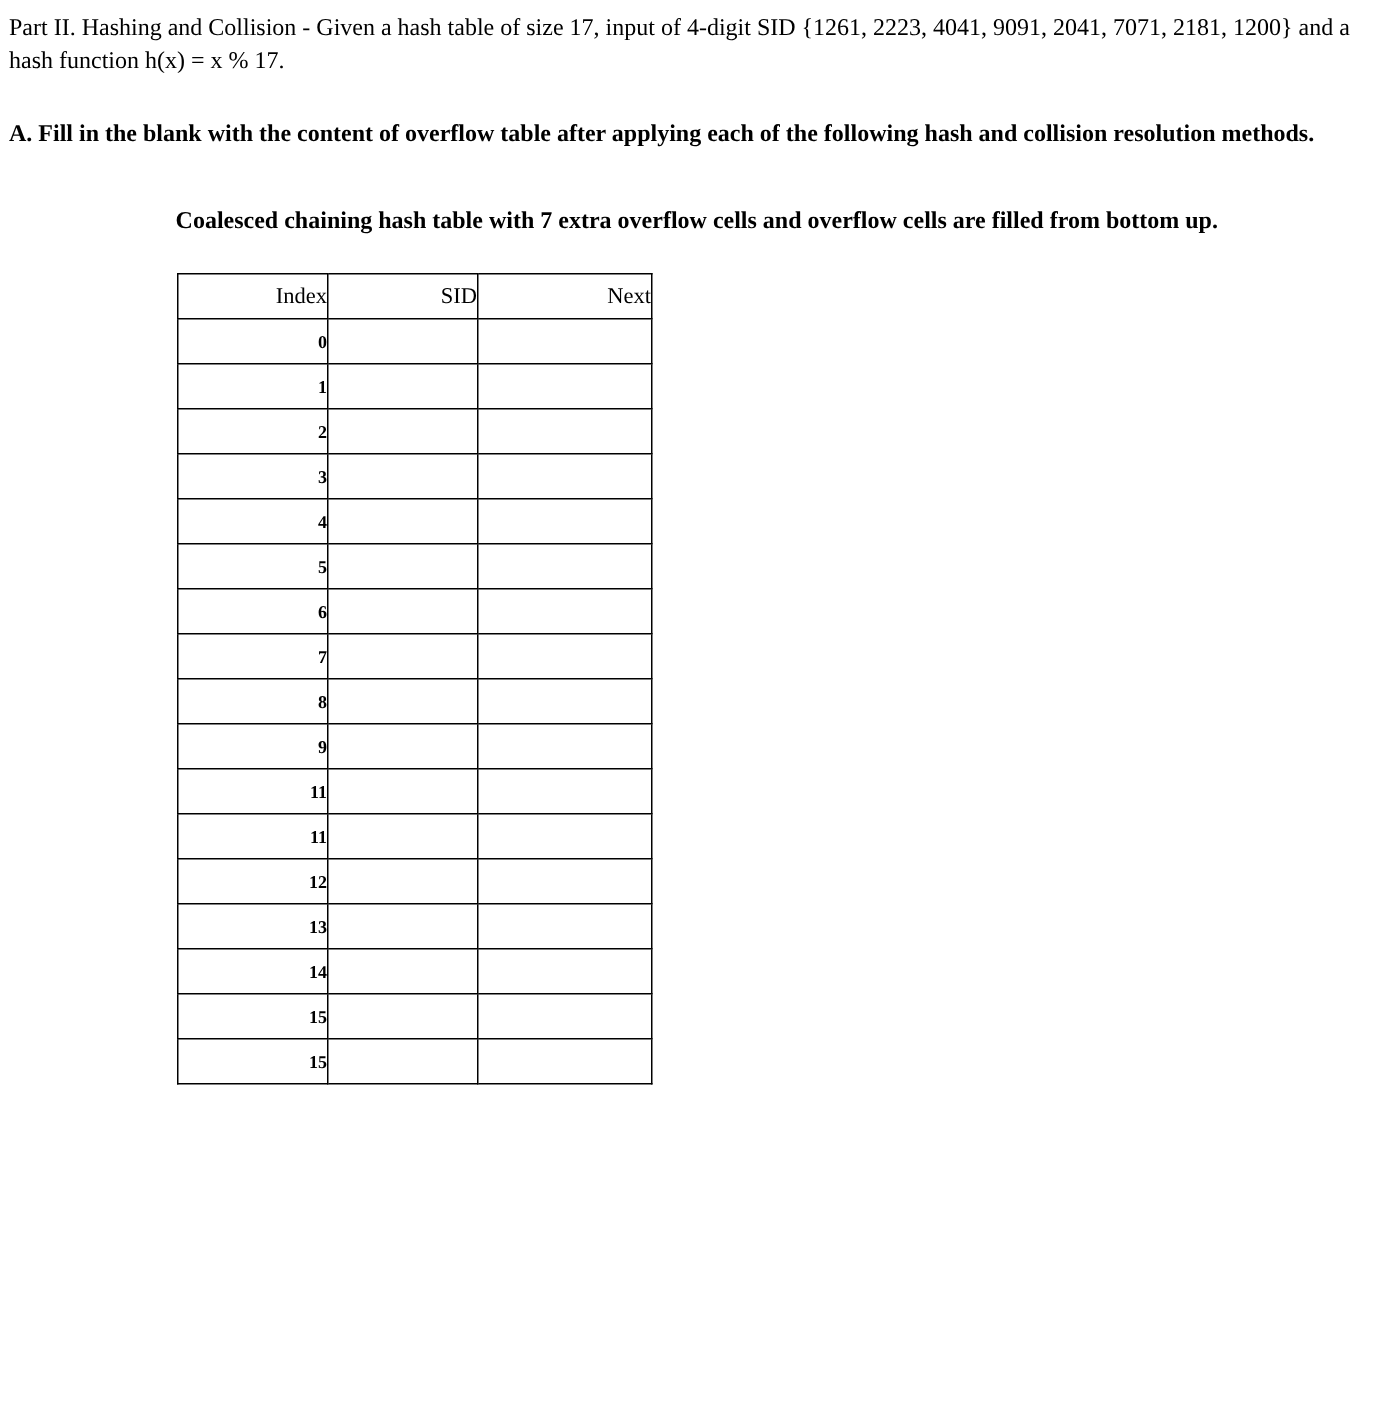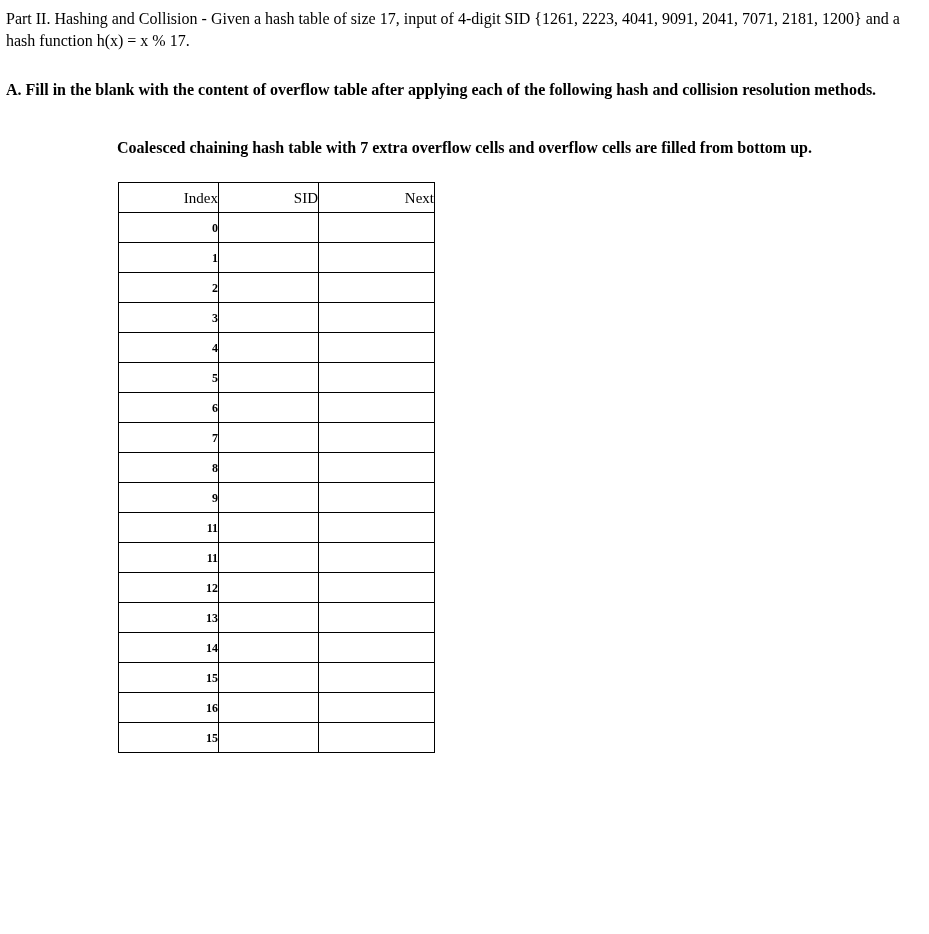--- a/index.html
+++ b/index.html
@@ -163,25 +163,20 @@
             <td class="idx">14</td>
             <td></td>
             <td></td>
           </tr>
         <tr>
             <td class="idx">15</td>
             <td></td>
             <td></td>
           </tr>
         <tr>
-            <td class="idx">16</td>
-            <td></td>
-            <td></td>
-          </tr>
-        <tr>
             <td class="idx">15</td>
             <td></td>
             <td></td>
           </tr>
       </tbody>
     </table>
   </div>
 
 </div>
 

